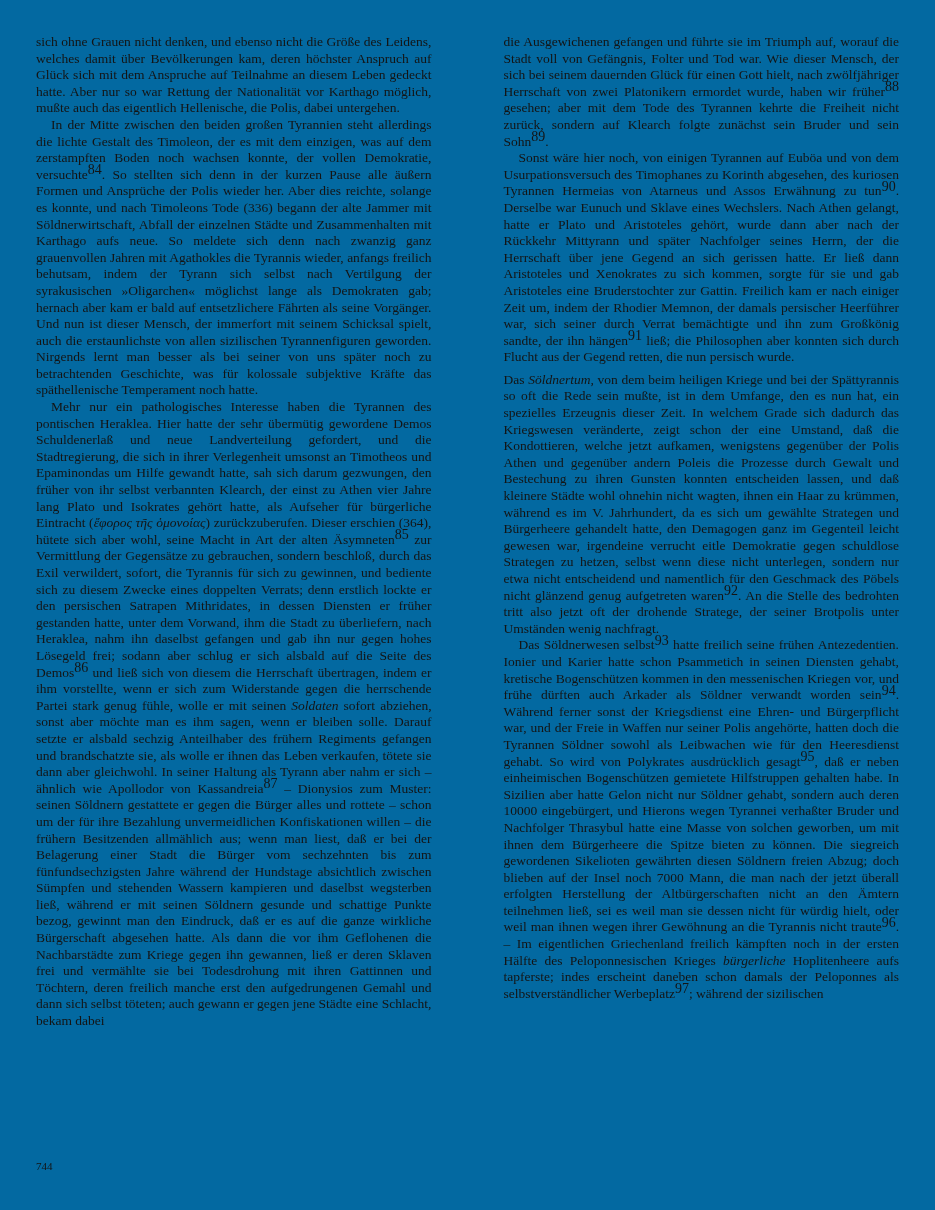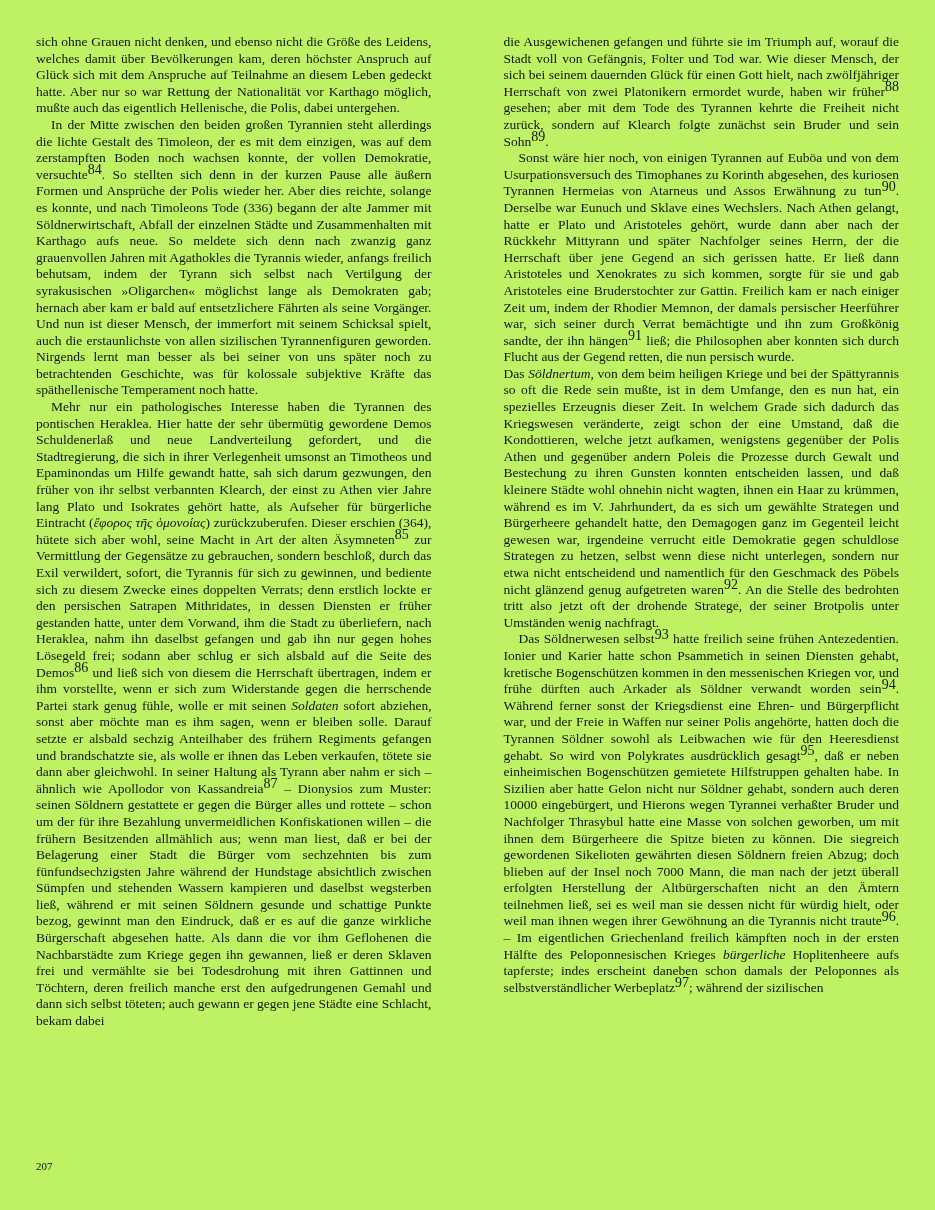--- a/index.html
+++ b/index.html
@@ -9,37 +9,37 @@
     height: 1210px;
     position: relative;
     font-family: "Liberation Serif", "DejaVu Serif", serif;
     color: #141414;
   }
   .page {
     position: absolute;
     inset: 0;
     padding: 34px 36px 0 36px;
     overflow: hidden;
-    background: #bef264;
+    background: #0369a1;
   }
   .columns {
     display: flex;
     gap: 72px;
   }
   .column {
     flex: 1 1 0;
     font-size: 13.5px;
     line-height: 16.6px;
     text-align: justify;
     hyphens: auto;
     -webkit-hyphens: auto;
   }
   p.para { text-align: justify; }
   p.indent { text-indent: 15px; }
-  p.section-gap { margin-top: 0; }
+  p.section-gap { margin-top: 6px; }
   .sup {
     font-size: 14px;
     line-height: 0;
     position: relative;
     top: -4.5px;
   }
   .italic { font-style: italic; }
   .greek { font-style: italic; }
   .page-number {
     position: absolute;
@@ -59,14 +59,14 @@
         <p class="para indent"><span>In der Mitte zwischen den beiden großen Tyrannien steht allerdings die lichte Gestalt des Timoleon, der es mit dem einzigen, was auf dem zerstampften Boden noch wachsen konnte, der vollen Demokratie, versuchte</span><span class="sup">84</span><span>. So stellten sich denn in der kurzen Pause alle äußern Formen und Ansprüche der Polis wieder her. Aber dies reichte, solange es konnte, und nach Timoleons Tode (336) begann der alte Jammer mit Söldnerwirtschaft, Abfall der einzelnen Städte und Zusammenhalten mit Karthago aufs neue. So meldete sich denn nach zwanzig ganz grauenvollen Jahren mit Agathokles die Tyrannis wieder, anfangs freilich behutsam, indem der Tyrann sich selbst nach Vertilgung der syrakusischen »Oligarchen« möglichst lange als Demokraten gab; hernach aber kam er bald auf entsetzlichere Fährten als seine Vorgänger. Und nun ist dieser Mensch, der immerfort mit seinem Schicksal spielt, auch die erstaunlichste von allen sizilischen Tyrannenfiguren geworden. Nirgends lernt man besser als bei seiner von uns später noch zu betrachtenden Geschichte, was für kolossale subjektive Kräfte das späthellenische Temperament noch hatte.</span></p>
         <p class="para indent"><span>Mehr nur ein pathologisches Interesse haben die Tyrannen des pontischen Heraklea. Hier hatte der sehr übermütig gewordene Demos Schuldenerlaß und neue Landverteilung gefordert, und die Stadtregierung, die sich in ihrer Verlegenheit umsonst an Timotheos und Epaminondas um Hilfe gewandt hatte, sah sich darum gezwungen, den früher von ihr selbst verbannten Klearch, der einst zu Athen vier Jahre lang Plato und Isokrates gehört hatte, als Aufseher für bürgerliche Eintracht (</span><span class="greek">ἔφορος τῆς ὁμονοίας</span><span>) zurückzuberufen. Dieser erschien (364), hütete sich aber wohl, seine Macht in Art der alten Äsymneten</span><span class="sup">85</span><span> zur Vermittlung der Gegensätze zu gebrauchen, sondern beschloß, durch das Exil verwildert, sofort, die Tyrannis für sich zu gewinnen, und bediente sich zu diesem Zwecke eines doppelten Verrats; denn erstlich lockte er den persischen Satrapen Mithridates, in dessen Diensten er früher gestanden hatte, unter dem Vorwand, ihm die Stadt zu überliefern, nach Heraklea, nahm ihn daselbst gefangen und gab ihn nur gegen hohes Lösegeld frei; sodann aber schlug er sich alsbald auf die Seite des Demos</span><span class="sup">86</span><span> und ließ sich von diesem die Herrschaft übertragen, indem er ihm vorstellte, wenn er sich zum Widerstande gegen die herrschende Partei stark genug fühle, wolle er mit seinen </span><span class="italic">Soldaten</span><span> sofort abziehen, sonst aber möchte man es ihm sagen, wenn er bleiben solle. Darauf setzte er alsbald sechzig Anteilhaber des frühern Regiments gefangen und brandschatzte sie, als wolle er ihnen das Leben verkaufen, tötete sie dann aber gleichwohl. In seiner Haltung als Tyrann aber nahm er sich – ähnlich wie Apollodor von Kassandreia</span><span class="sup">87</span><span> – Dionysios zum Muster: seinen Söldnern gestattete er gegen die Bürger alles und rottete – schon um der für ihre Bezahlung unvermeidlichen Konfiskationen willen – die frühern Besitzenden allmählich aus; wenn man liest, daß er bei der Belagerung einer Stadt die Bürger vom sechzehnten bis zum fünfundsechzigsten Jahre während der Hundstage absichtlich zwischen Sümpfen und stehenden Wassern kampieren und daselbst wegsterben ließ, während er mit seinen Söldnern gesunde und schattige Punkte bezog, gewinnt man den Eindruck, daß er es auf die ganze wirkliche Bürgerschaft abgesehen hatte. Als dann die vor ihm Geflohenen die Nachbarstädte zum Kriege gegen ihn gewannen, ließ er deren Sklaven frei und vermählte sie bei Todesdrohung mit ihren Gattinnen und Töchtern, deren freilich manche erst den aufgedrungenen Gemahl und dann sich selbst töteten; auch gewann er gegen jene Städte eine Schlacht, bekam dabei</span></p>
       </div>
     <div class="column">
         <p class="para"><span>die Ausgewichenen gefangen und führte sie im Triumph auf, worauf die Stadt voll von Gefängnis, Folter und Tod war. Wie dieser Mensch, der sich bei seinem dauernden Glück für einen Gott hielt, nach zwölfjähriger Herrschaft von zwei Platonikern ermordet wurde, haben wir früher</span><span class="sup">88</span><span> gesehen; aber mit dem Tode des Tyrannen kehrte die Freiheit nicht zurück, sondern auf Klearch folgte zunächst sein Bruder und sein Sohn</span><span class="sup">89</span><span>.</span></p>
         <p class="para indent"><span>Sonst wäre hier noch, von einigen Tyrannen auf Euböa und von dem Usurpationsversuch des Timophanes zu Korinth abgesehen, des kuriosen Tyrannen Hermeias von Atarneus und Assos Erwähnung zu tun</span><span class="sup">90</span><span>. Derselbe war Eunuch und Sklave eines Wechslers. Nach Athen gelangt, hatte er Plato und Aristoteles gehört, wurde dann aber nach der Rückkehr Mittyrann und später Nachfolger seines Herrn, der die Herrschaft über jene Gegend an sich gerissen hatte. Er ließ dann Aristoteles und Xenokrates zu sich kommen, sorgte für sie und gab Aristoteles eine Bruderstochter zur Gattin. Freilich kam er nach einiger Zeit um, indem der Rhodier Memnon, der damals persischer Heerführer war, sich seiner durch Verrat bemächtigte und ihn zum Großkönig sandte, der ihn hängen</span><span class="sup">91</span><span> ließ; die Philosophen aber konnten sich durch Flucht aus der Gegend retten, die nun persisch wurde.</span></p>
         <p class="para section-gap"><span>Das </span><span class="italic">Söldnertum,</span><span> von dem beim heiligen Kriege und bei der Spättyrannis so oft die Rede sein mußte, ist in dem Umfange, den es nun hat, ein spezielles Erzeugnis dieser Zeit. In welchem Grade sich dadurch das Kriegswesen veränderte, zeigt schon der eine Umstand, daß die Kondottieren, welche jetzt aufkamen, wenigstens gegenüber der Polis Athen und gegenüber andern Poleis die Prozesse durch Gewalt und Bestechung zu ihren Gunsten konnten entscheiden lassen, und daß kleinere Städte wohl ohnehin nicht wagten, ihnen ein Haar zu krümmen, während es im V. Jahrhundert, da es sich um gewählte Strategen und Bürgerheere gehandelt hatte, den Demagogen ganz im Gegenteil leicht gewesen war, irgendeine verrucht eitle Demokratie gegen schuldlose Strategen zu hetzen, selbst wenn diese nicht unterlegen, sondern nur etwa nicht entscheidend und namentlich für den Geschmack des Pöbels nicht glänzend genug aufgetreten waren</span><span class="sup">92</span><span>. An die Stelle des bedrohten tritt also jetzt oft der drohende Stratege, der seiner Brotpolis unter Umständen wenig nachfragt.</span></p>
         <p class="para indent"><span>Das Söldnerwesen selbst</span><span class="sup">93</span><span> hatte freilich seine frühen Antezedentien. Ionier und Karier hatte schon Psammetich in seinen Diensten gehabt, kretische Bogenschützen kommen in den messenischen Kriegen vor, und frühe dürften auch Arkader als Söldner verwandt worden sein</span><span class="sup">94</span><span>. Während ferner sonst der Kriegsdienst eine Ehren- und Bürgerpflicht war, und der Freie in Waffen nur seiner Polis angehörte, hatten doch die Tyrannen Söldner sowohl als Leibwachen wie für den Heeresdienst gehabt. So wird von Polykrates ausdrücklich gesagt</span><span class="sup">95</span><span>, daß er neben einheimischen Bogenschützen gemietete Hilfstruppen gehalten habe. In Sizilien aber hatte Gelon nicht nur Söldner gehabt, sondern auch deren 10000 eingebürgert, und Hierons wegen Tyrannei verhaßter Bruder und Nachfolger Thrasybul hatte eine Masse von solchen geworben, um mit ihnen dem Bürgerheere die Spitze bieten zu können. Die siegreich gewordenen Sikelioten gewährten diesen Söldnern freien Abzug; doch blieben auf der Insel noch 7000 Mann, die man nach der jetzt überall erfolgten Herstellung der Altbürgerschaften nicht an den Ämtern teilnehmen ließ, sei es weil man sie dessen nicht für würdig hielt, oder weil man ihnen wegen ihrer Gewöhnung an die Tyrannis nicht traute</span><span class="sup">96</span><span>. – Im eigentlichen Griechenland freilich kämpften noch in der ersten Hälfte des Peloponnesischen Krieges </span><span class="italic">bürgerliche</span><span> Hoplitenheere aufs tapferste; indes erscheint daneben schon damals der Peloponnes als selbstverständlicher Werbeplatz</span><span class="sup">97</span><span>; während der sizilischen</span></p>
       </div>
   </div>
-  <div class="page-number">207</div>
+  <div class="page-number">744</div>
 </div>
 
 </body></html>

